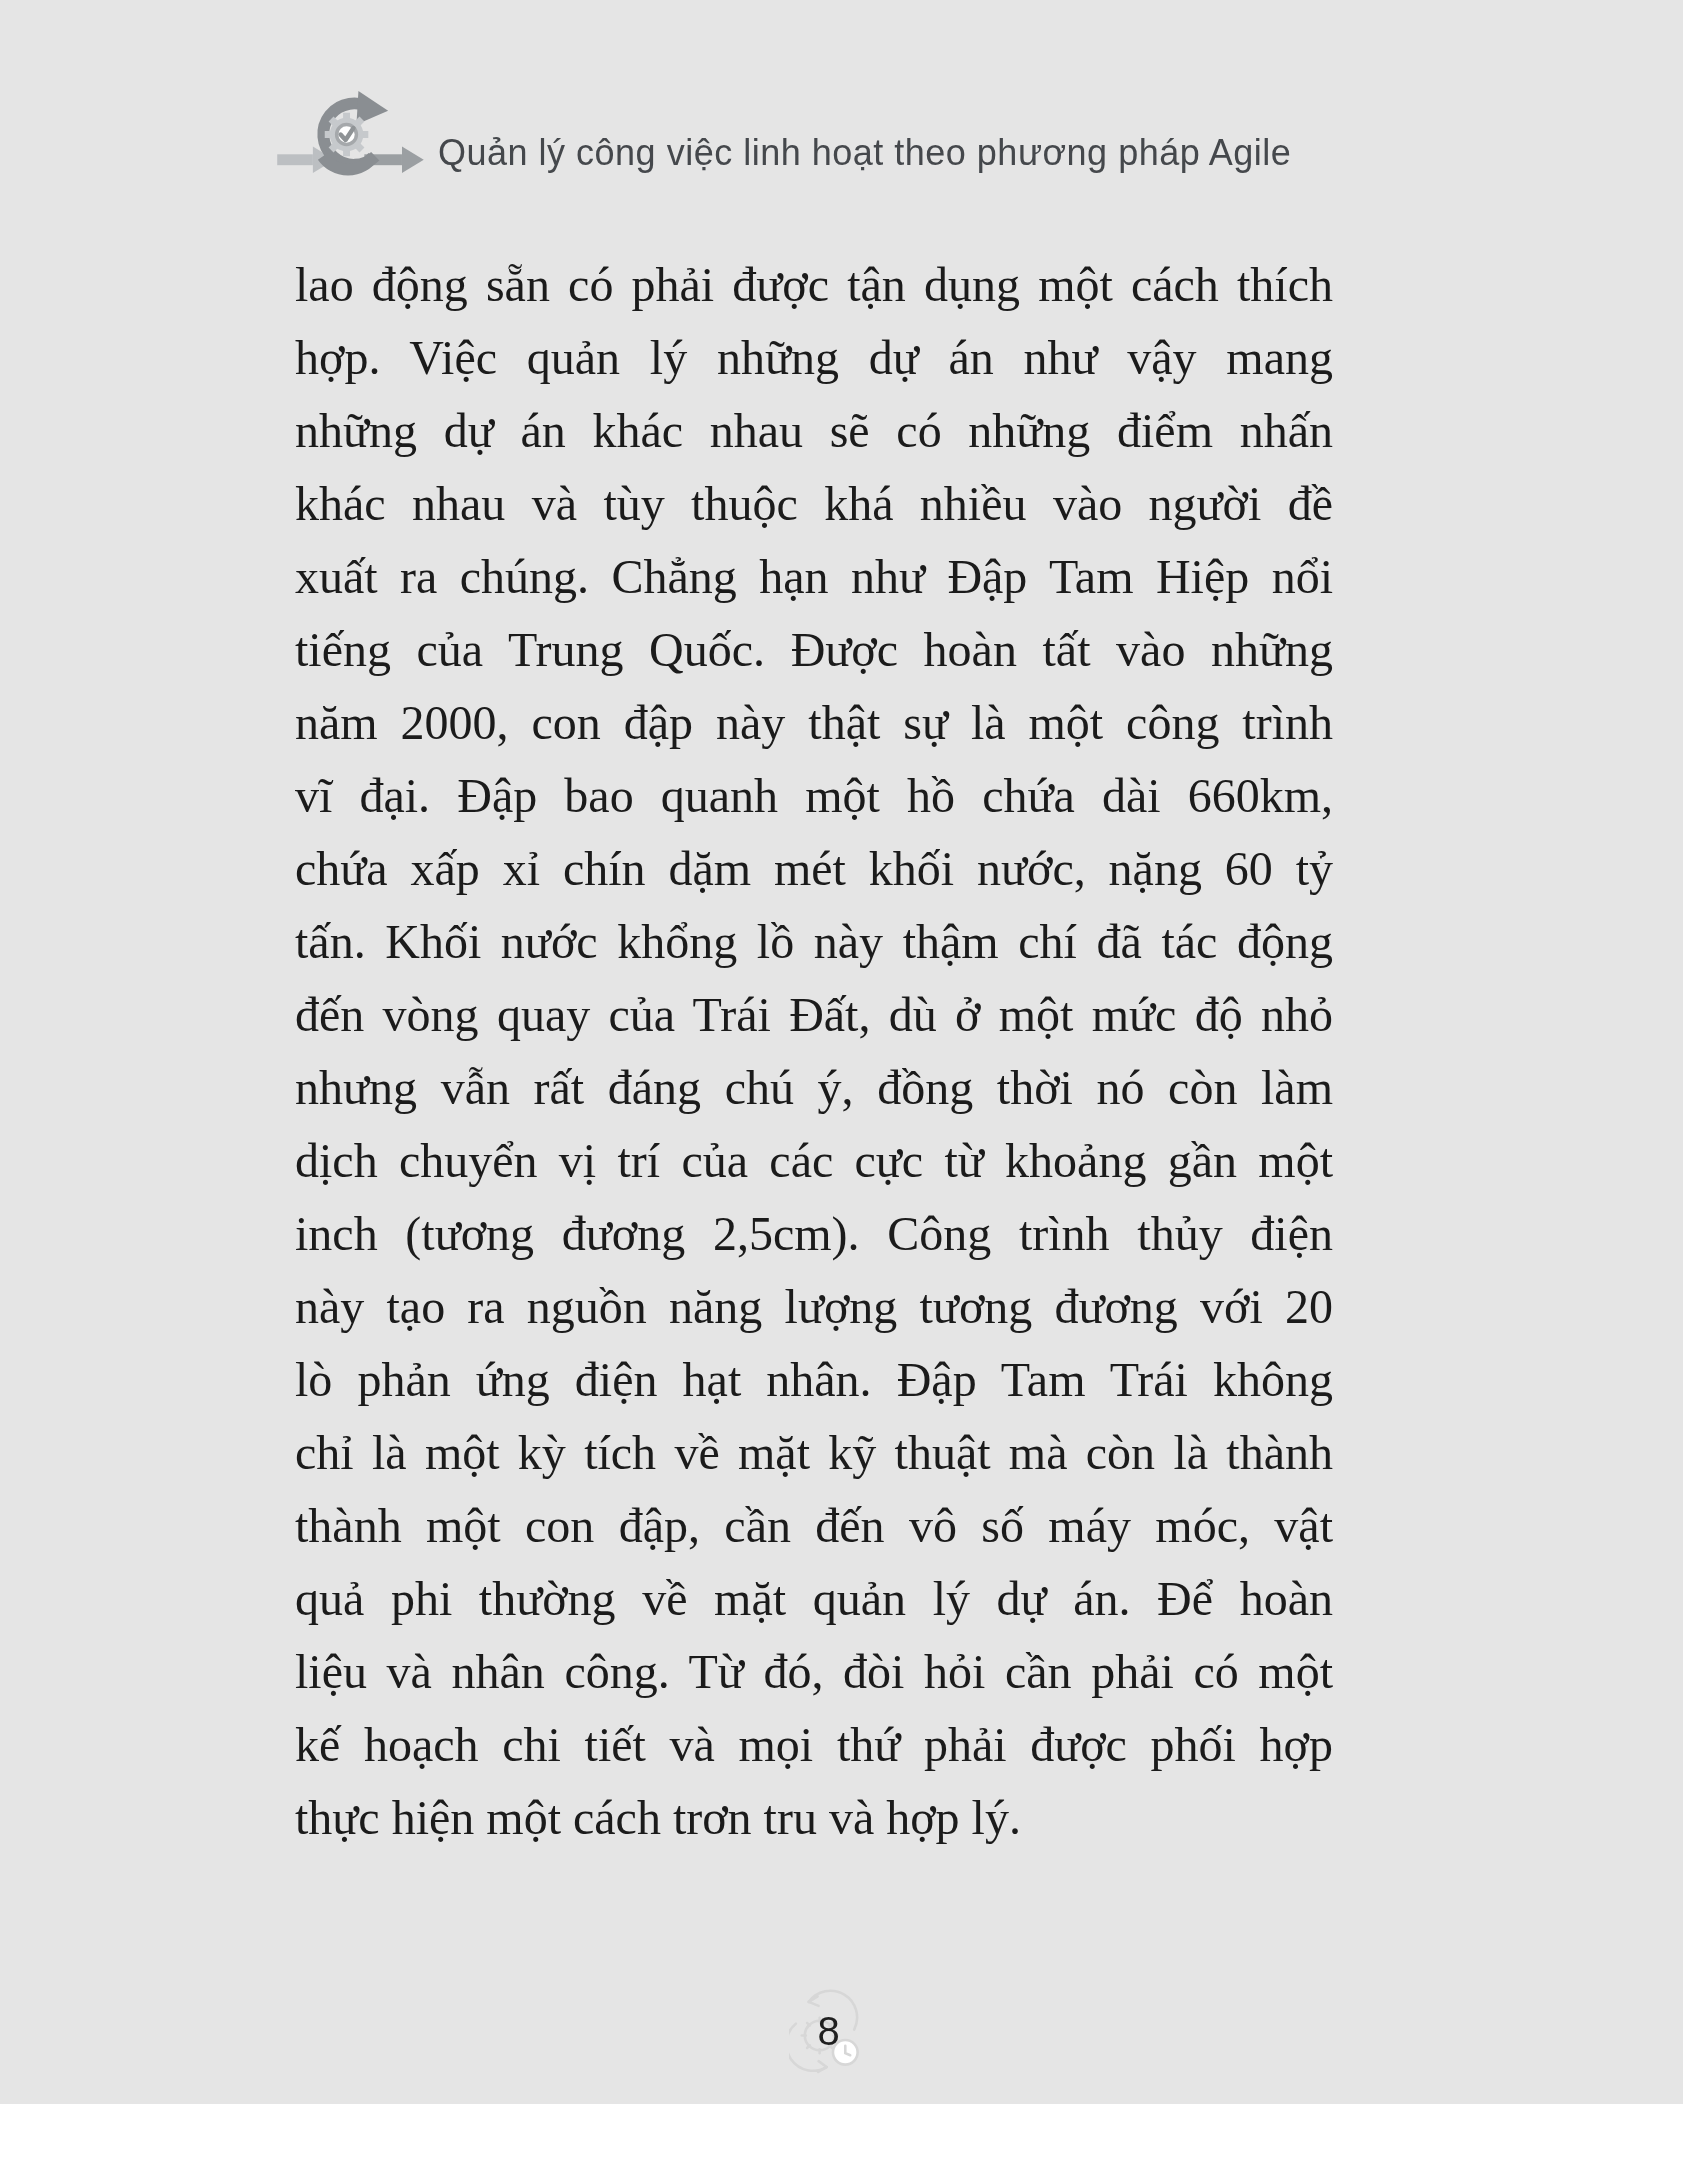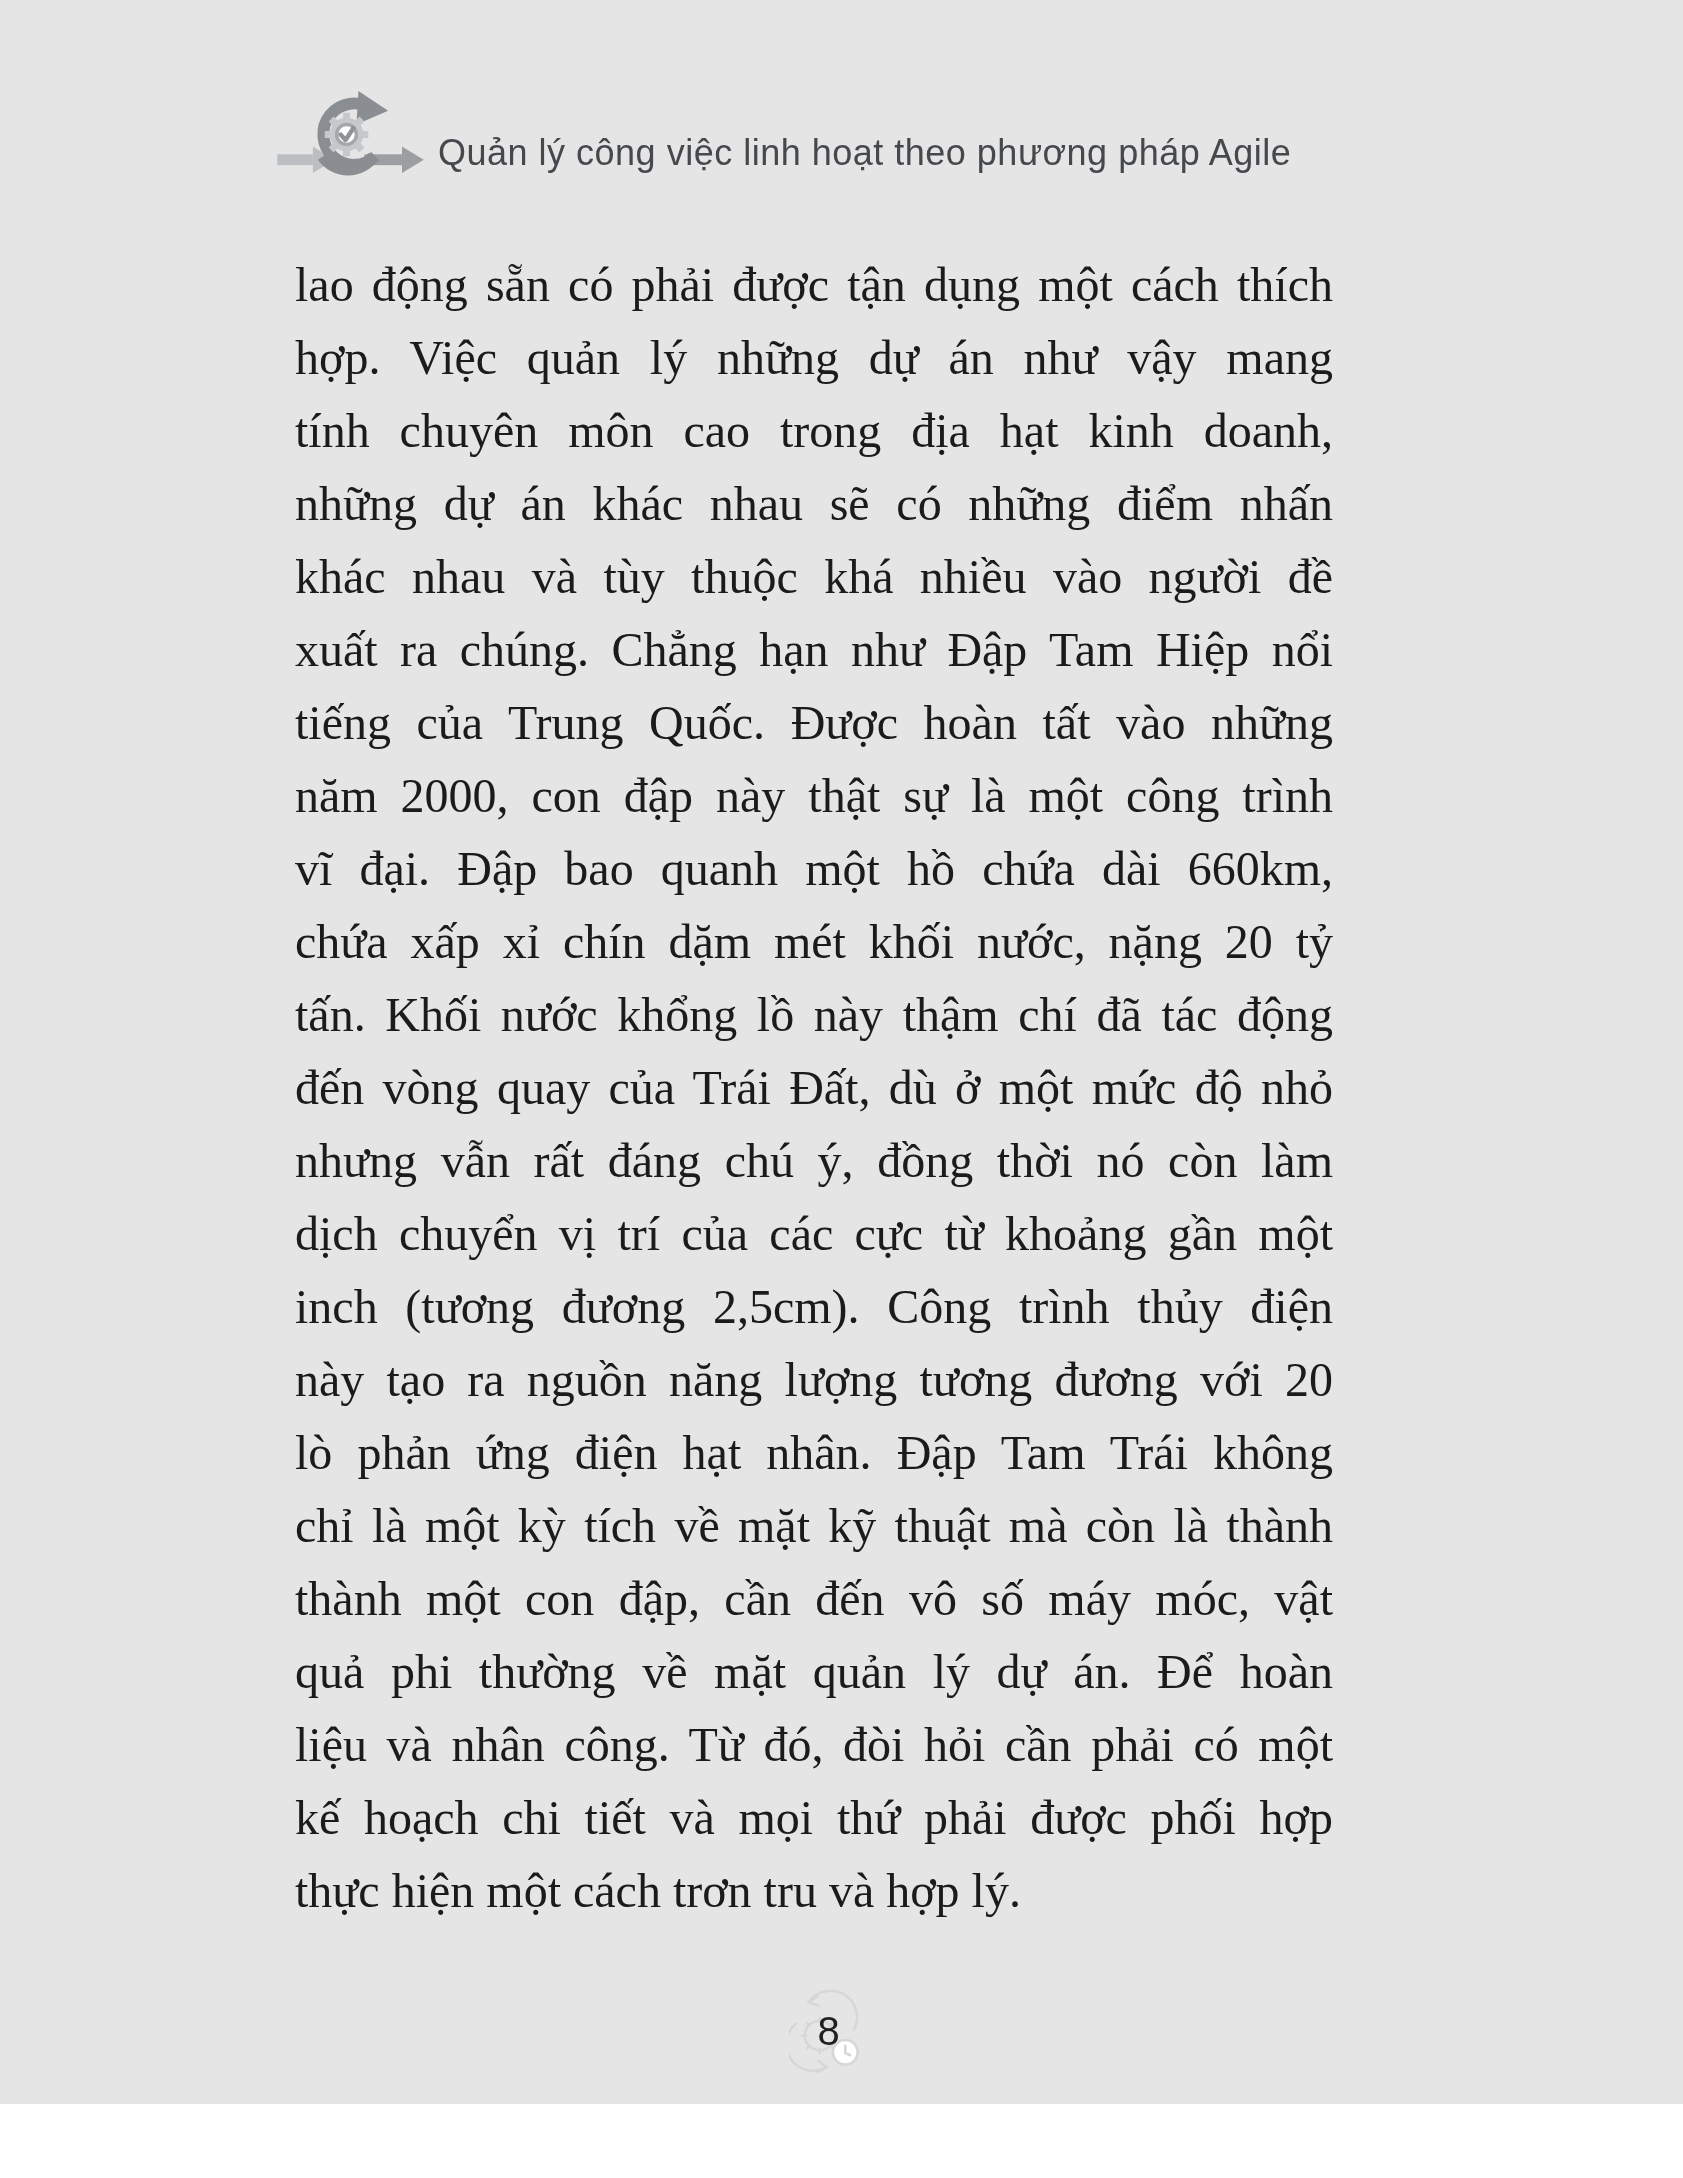--- a/index.html
+++ b/index.html
@@ -84,28 +84,27 @@
         <path d="M 66 50 L 71 55.5 L 79 43.5" fill="none" stroke="#8f9396" stroke-width="4.5" stroke-linecap="round" stroke-linejoin="round"></path>
       </g>
     </svg>
 
     <div class="header-title">Quản lý công việc linh hoạt theo phương pháp Agile</div>
   </div>
 
   <div class="body-text">
     <div class="text-line">lao động sẵn có phải được tận dụng một cách thích</div>
     <div class="text-line">hợp. Việc quản lý những dự án như vậy mang</div>
-    <div class="text-line">tính chuyên môn cao trong địa hạt kinh doanh,</div>
     <div class="text-line">những dự án khác nhau sẽ có những điểm nhấn</div>
     <div class="text-line">khác nhau và tùy thuộc khá nhiều vào người đề</div>
     <div class="text-line">xuất ra chúng. Chẳng hạn như Đập Tam Hiệp nổi</div>
     <div class="text-line">tiếng của Trung Quốc. Được hoàn tất vào những</div>
     <div class="text-line">năm 2000, con đập này thật sự là một công trình</div>
     <div class="text-line">vĩ đại. Đập bao quanh một hồ chứa dài 660km,</div>
-    <div class="text-line">chứa xấp xỉ chín dặm mét khối nước, nặng 20 tỷ</div>
+    <div class="text-line">chứa xấp xỉ chín dặm mét khối nước, nặng 60 tỷ</div>
     <div class="text-line">tấn. Khối nước khổng lồ này thậm chí đã tác động</div>
     <div class="text-line">đến vòng quay của Trái Đất, dù ở một mức độ nhỏ</div>
     <div class="text-line">nhưng vẫn rất đáng chú ý, đồng thời nó còn làm</div>
     <div class="text-line">dịch chuyển vị trí của các cực từ khoảng gần một</div>
     <div class="text-line">inch (tương đương 2,5cm). Công trình thủy điện</div>
     <div class="text-line">này tạo ra nguồn năng lượng tương đương với 20</div>
     <div class="text-line">lò phản ứng điện hạt nhân. Đập Tam Trái không</div>
     <div class="text-line">chỉ là một kỳ tích về mặt kỹ thuật mà còn là thành</div>
     <div class="text-line">thành một con đập, cần đến vô số máy móc, vật</div>
     <div class="text-line">quả phi thường về mặt quản lý dự án. Để hoàn</div>

